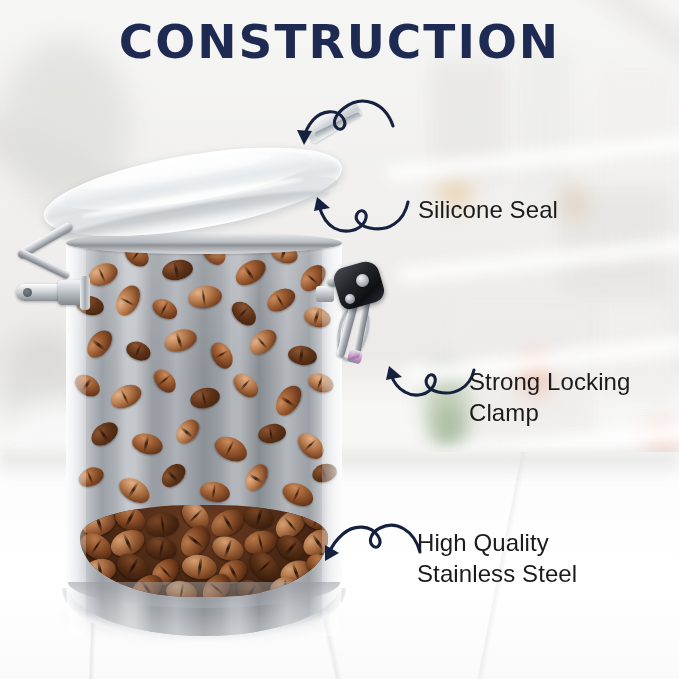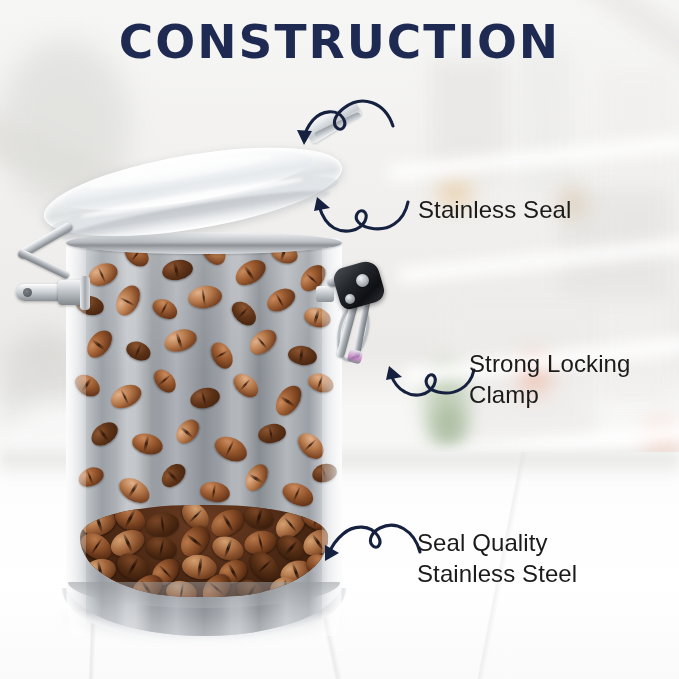--- a/index.html
+++ b/index.html
@@ -361,21 +361,21 @@
     position:absolute;
     color:#1b1b1b;
     font-family:"Liberation Sans", sans-serif;
     font-size:24px;
     line-height:1.30;
     letter-spacing:.1px;
     white-space:pre-line;
   }
   .lab-lid{left:401px;top:100px;}
   .lab-seal{left:418px;top:194px;}
-  .lab-clamp{left:469px;top:348px;}
+  .lab-clamp{left:469px;top:366px;}
   .lab-steel{left:417px;top:527px;}
 
   .arrow-svg{position:absolute;overflow:visible;}
   .arrow-svg path{fill:none;stroke:#16213f;stroke-width:3.1;stroke-linecap:round;stroke-linejoin:round;}
   .arrow-svg polygon{fill:#16213f;}
 </style>
 </head>
 <body>
 
 <div id="stage">
@@ -540,29 +540,29 @@
 
   <svg class="arrow-svg" style="left:288px;top:92px;width:110px;height:62px;" viewBox="0 0 110 62">
     <path d="M105,34 C97,10 74,2 56,16 C48,22 44,30 48,35 C53,41 60,34 55,26 C49,17 34,18 25,28 C20,34 17,40 16,46"></path>
     <polygon points="16,53 9,38 24,39"></polygon>
   </svg>
 
   <svg class="arrow-svg" style="left:300px;top:182px;width:112px;height:62px;" viewBox="0 0 112 62">
     <path d="M108,20 C104,40 88,50 70,46 C60,44 54,38 57,32 C61,25 69,30 65,39 C60,49 45,52 34,46 C27,42 22,34 19,24"></path>
     <polygon points="17,15 30,26 14,29"></polygon>
   </svg>
-  <div class="label lab-seal">Stainless Seal</div>
+  <div class="label lab-seal">Silicone Seal</div>
 
   <svg class="arrow-svg" style="left:382px;top:348px;width:96px;height:58px;" viewBox="0 0 96 58">
     <path d="M92,22 C88,40 72,48 56,44 C47,42 42,36 45,30 C49,23 56,28 52,37 C47,47 33,50 23,44 C17,41 12,35 9,27"></path>
     <polygon points="7,18 20,29 4,32"></polygon>
   </svg>
   <div class="label lab-clamp">Strong Locking
 Clamp</div>
 
   <svg class="arrow-svg" style="left:316px;top:512px;width:108px;height:60px;" viewBox="0 0 108 60">
     <path d="M104,40 C98,18 80,8 64,16 C56,20 52,28 56,33 C61,39 67,32 62,24 C55,13 38,12 27,22 C21,27 16,34 13,41"></path>
     <polygon points="9,49 9,33 23,41"></polygon>
   </svg>
-  <div class="label lab-steel">Seal Quality
+  <div class="label lab-steel">High Quality
 Stainless Steel</div>
 
 </div>
 
 </body></html>

